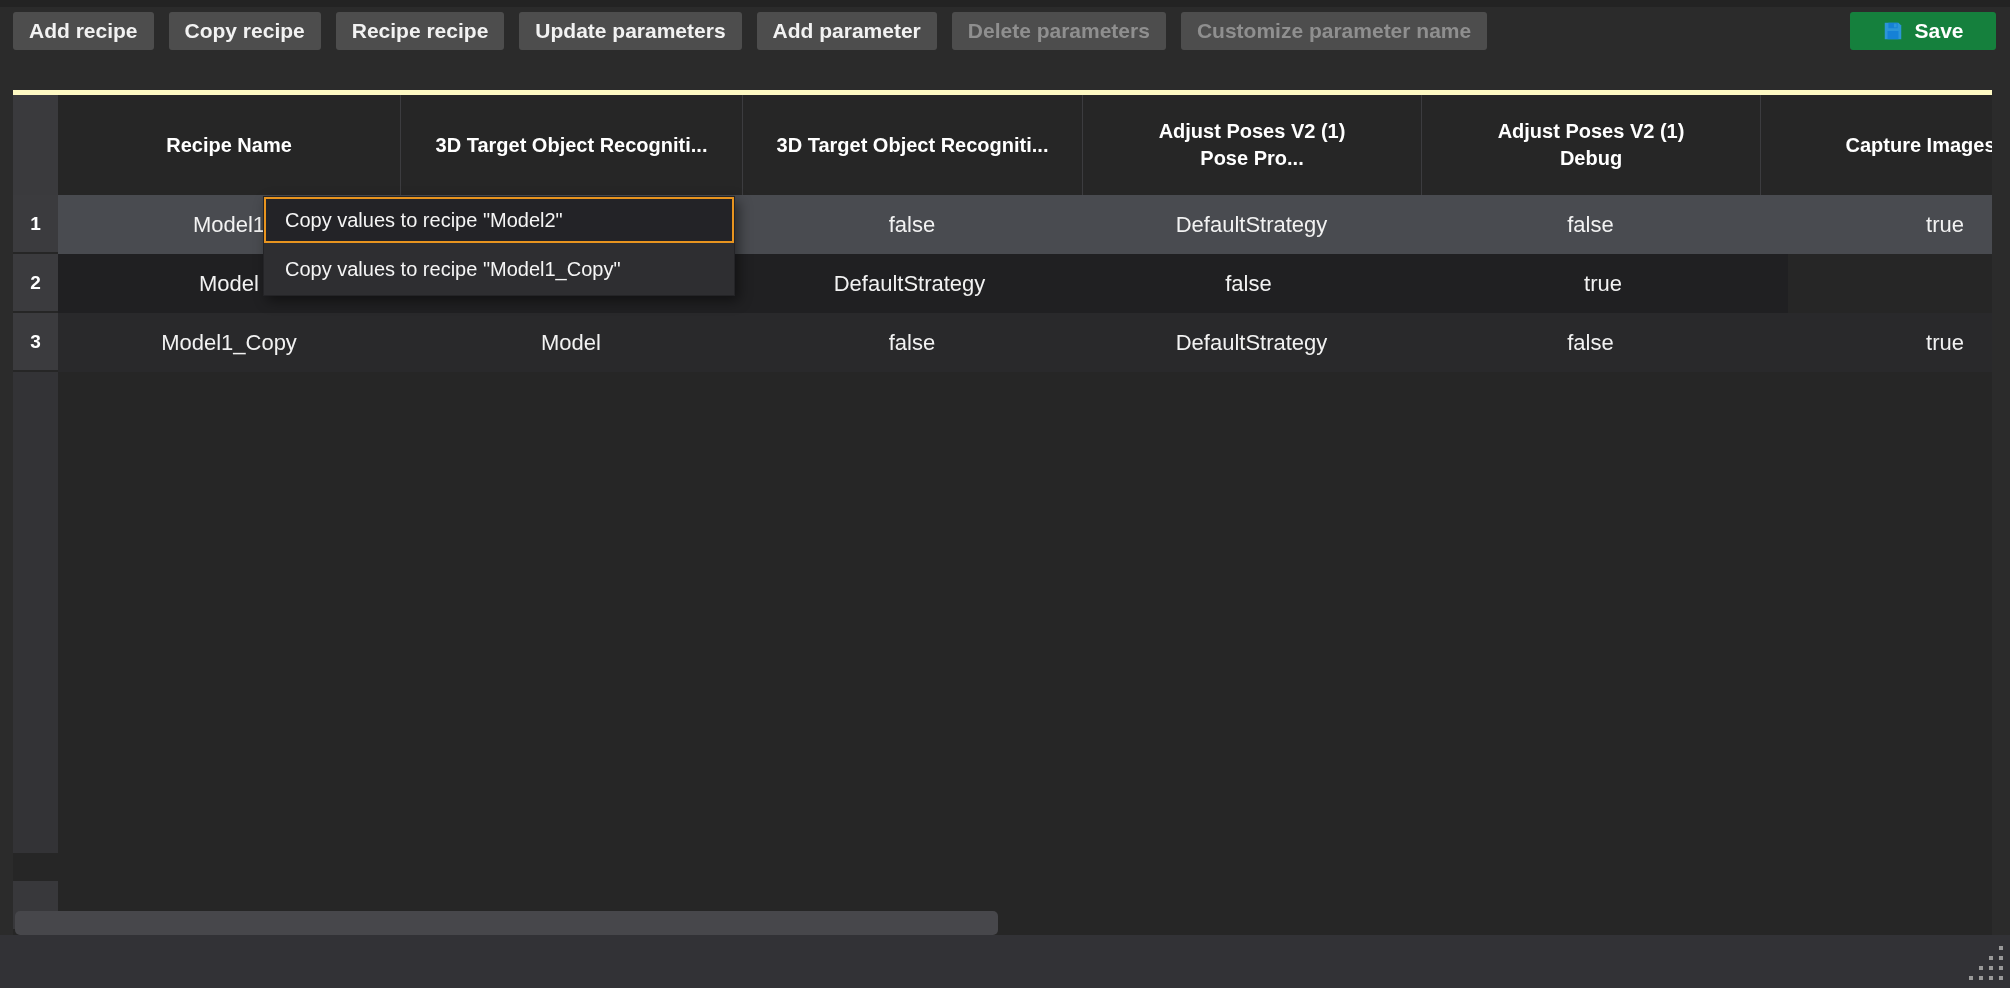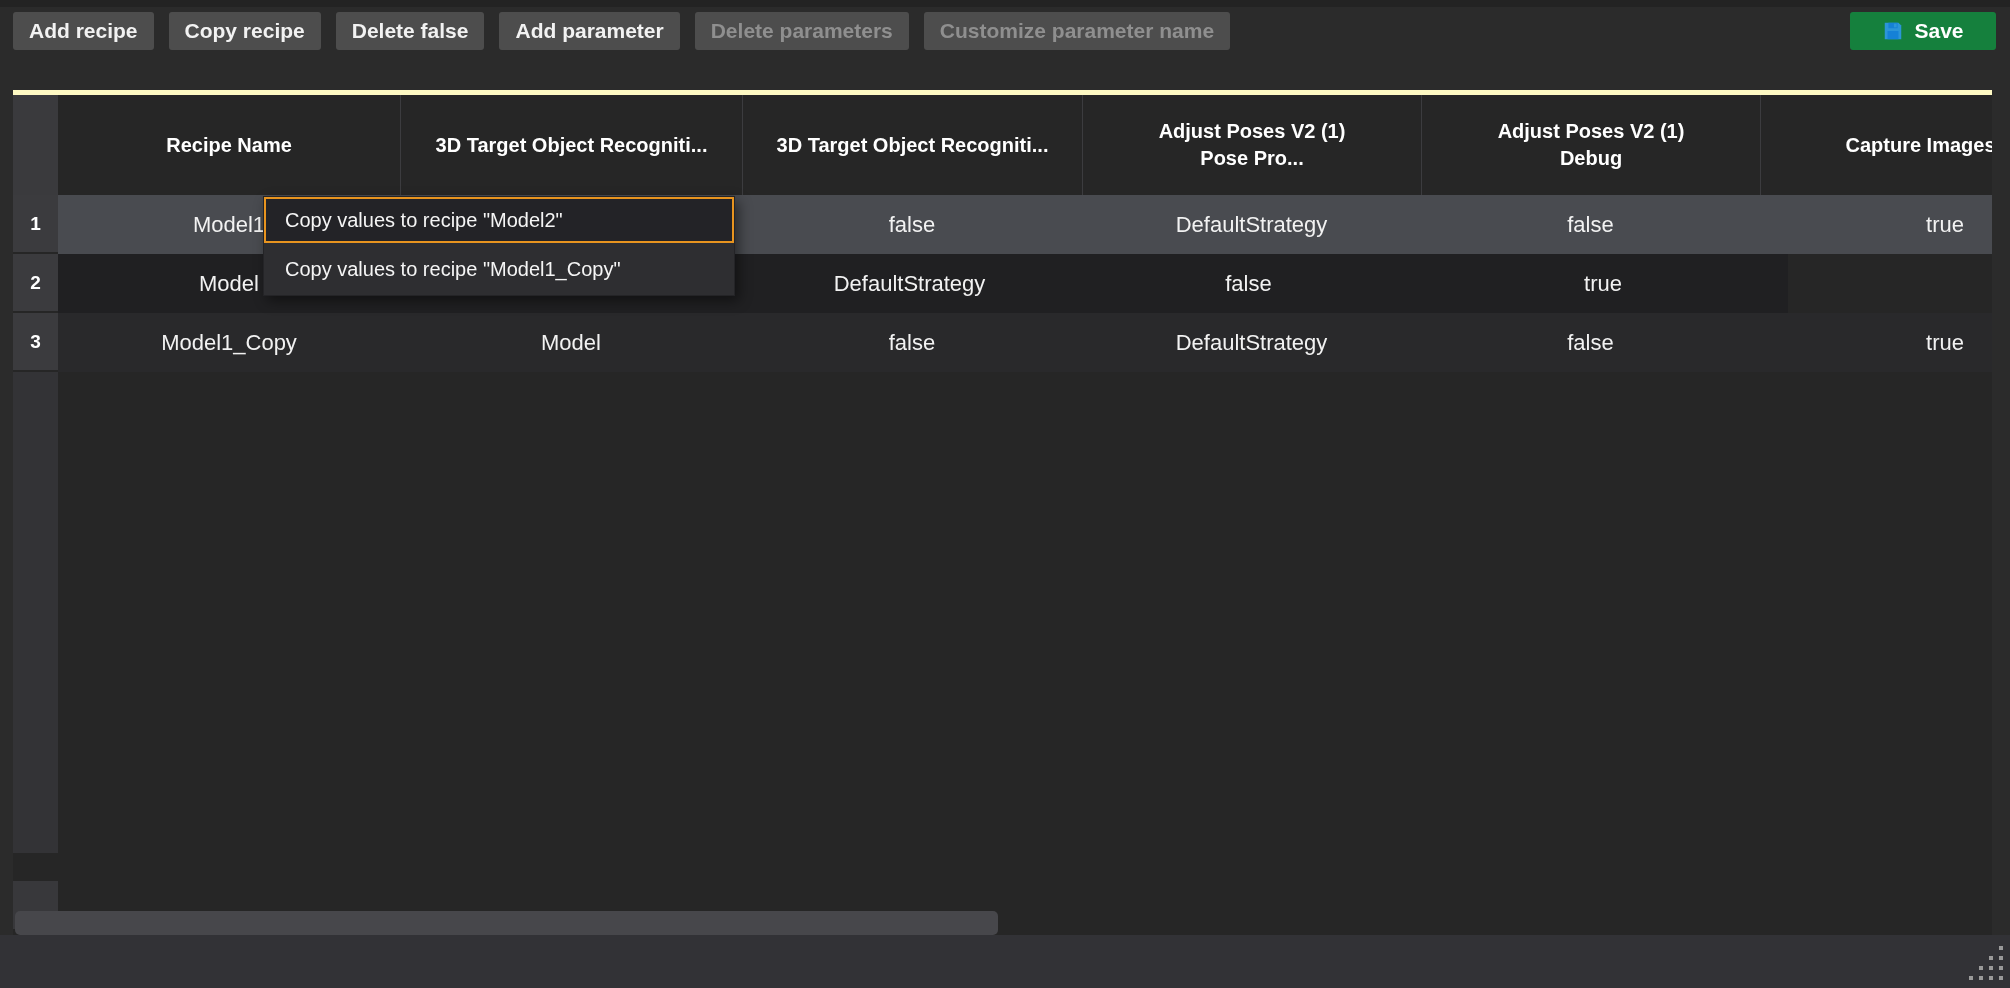--- a/index.html
+++ b/index.html
@@ -73,21 +73,22 @@
   .grip{position:absolute;right:4px;bottom:5px;}
 </style>
 </head>
 <body>
 
 <div class="screen">
   <div class="toolbar">
     <div class="tb-left" id="tb-left">
         <button class="tbtn">Add recipe</button>
         <button class="tbtn">Copy recipe</button>
-        <button class="tbtn">Delete false</button>
+        <button class="tbtn">Recipe recipe</button>
+        <button class="tbtn">Update parameters</button>
         <button class="tbtn">Add parameter</button>
         <button class="tbtn disabled">Delete parameters</button>
         <button class="tbtn disabled">Customize parameter name</button>
       </div>
     <button class="save-btn" style="background: #15803d;">
       <span class="save-icon">
         <svg width="22" height="22" viewBox="0 0 24 24">
           <path d="M3 3 H18 L21 6 V21 H3 Z" fill="#2C95D8"></path>
           <rect x="7" y="3" width="10" height="6" fill="#1581D6"></rect>
           <rect x="13" y="4" width="3" height="4" fill="#2C95D8"></rect>

